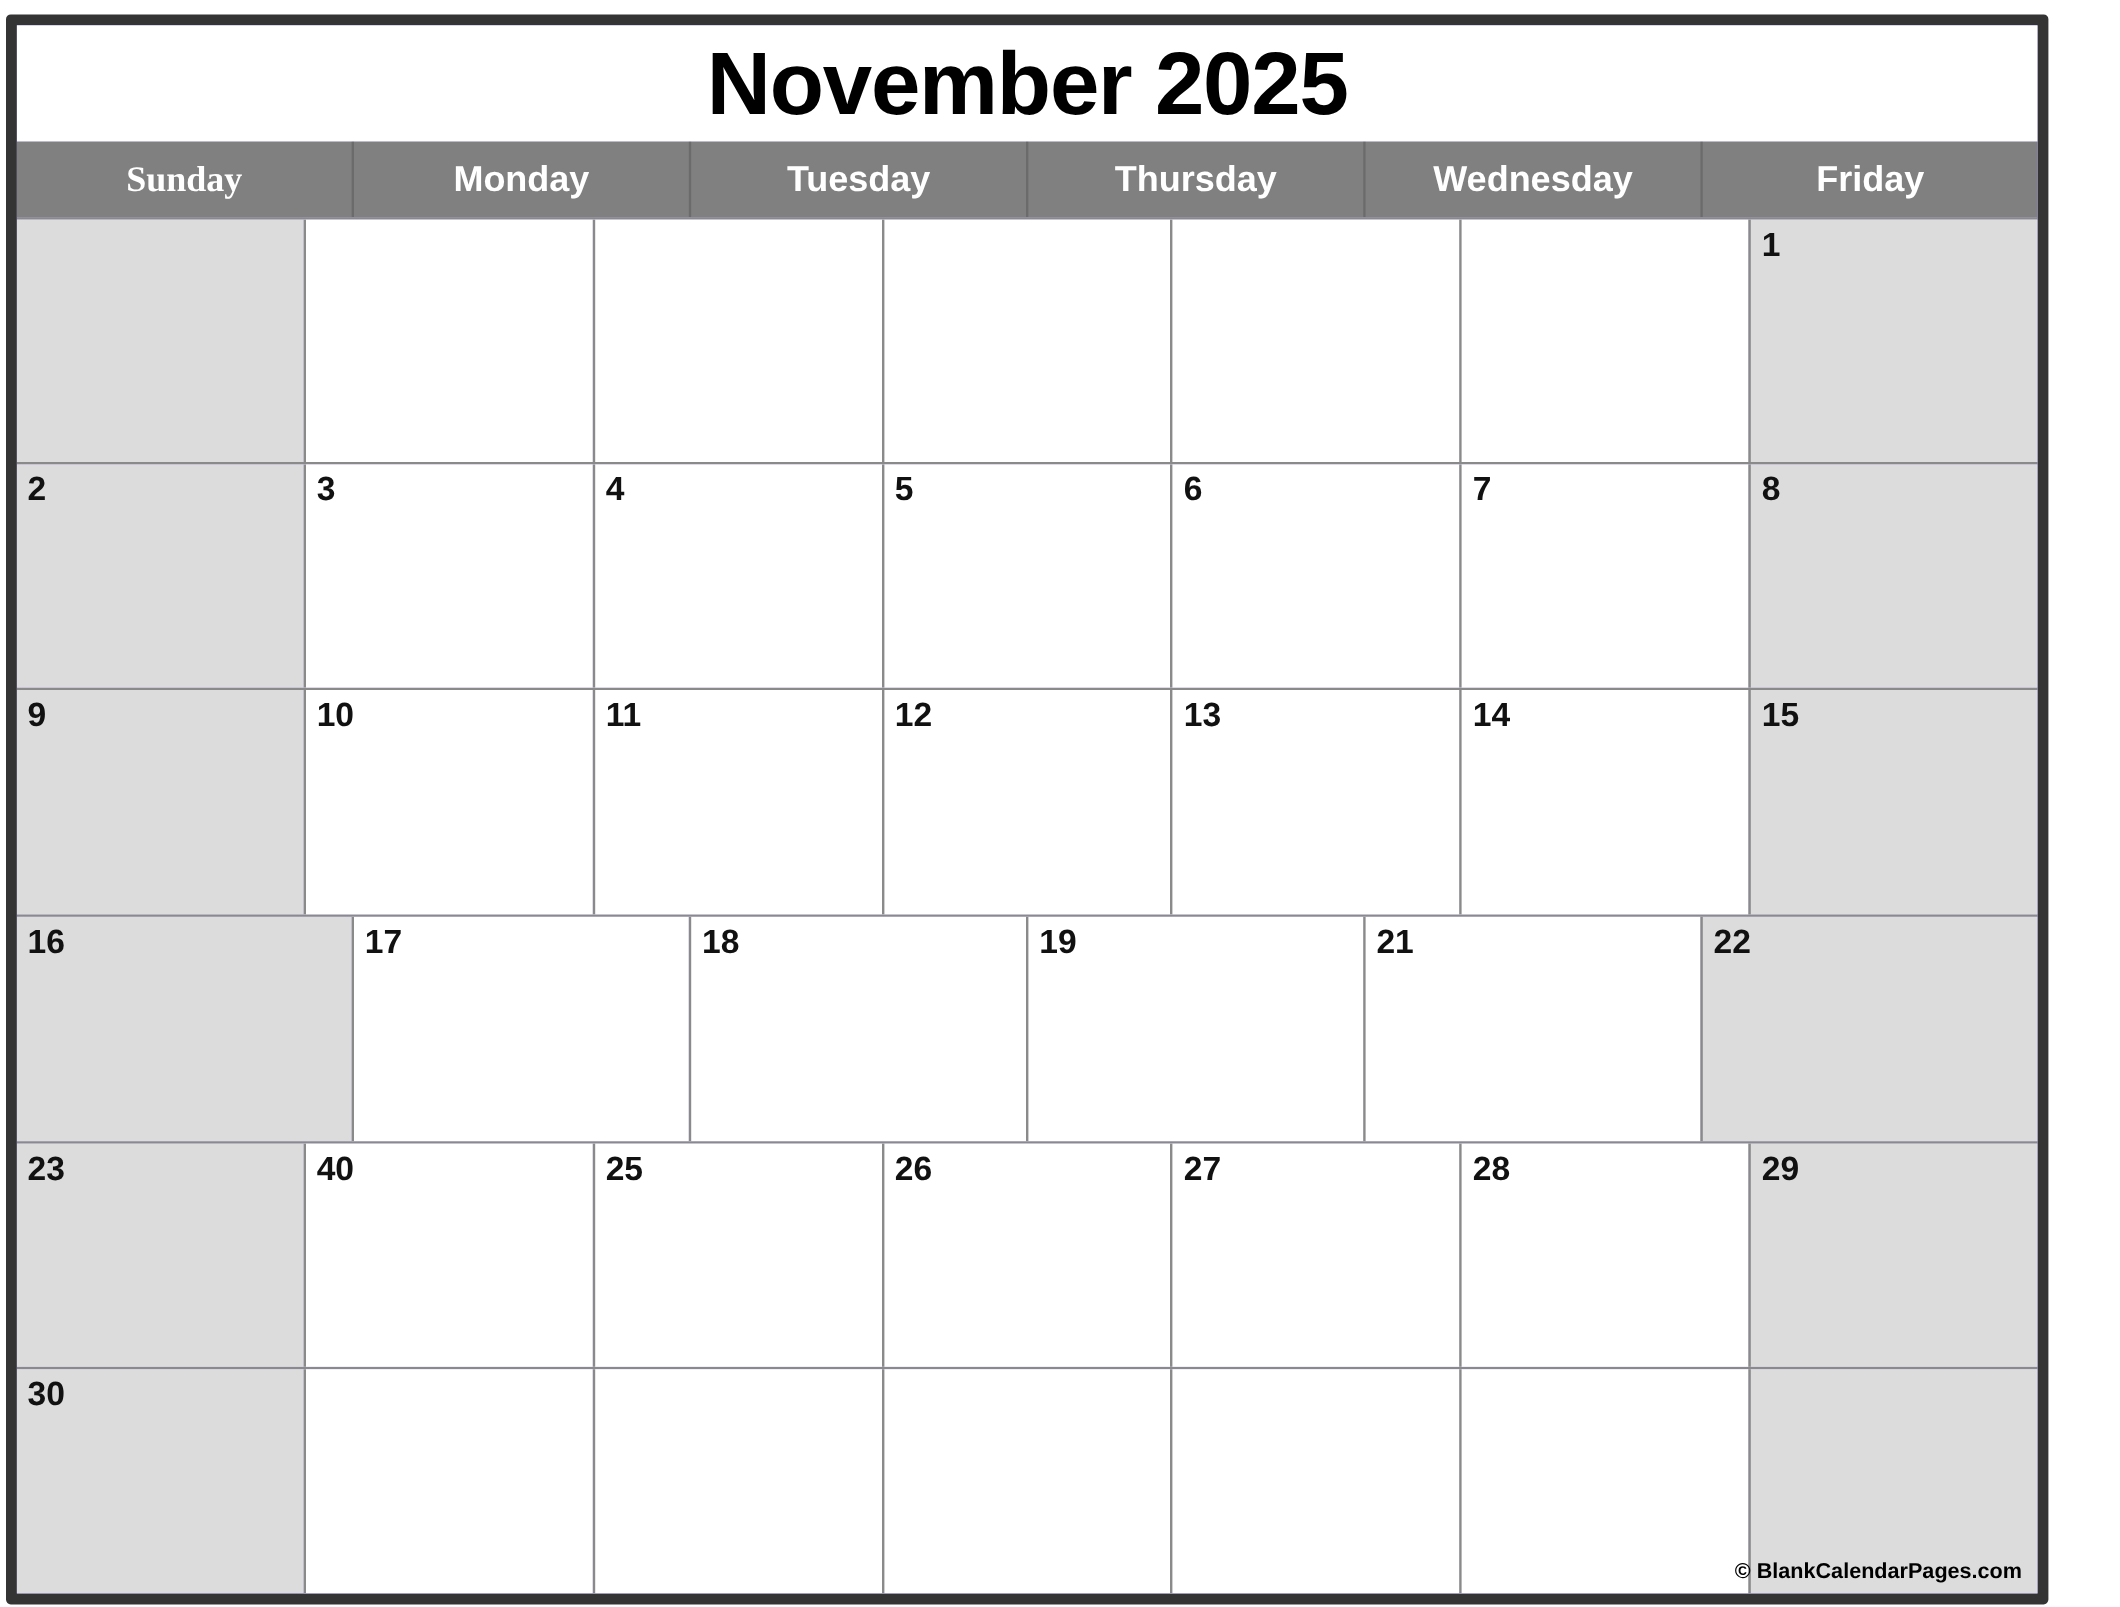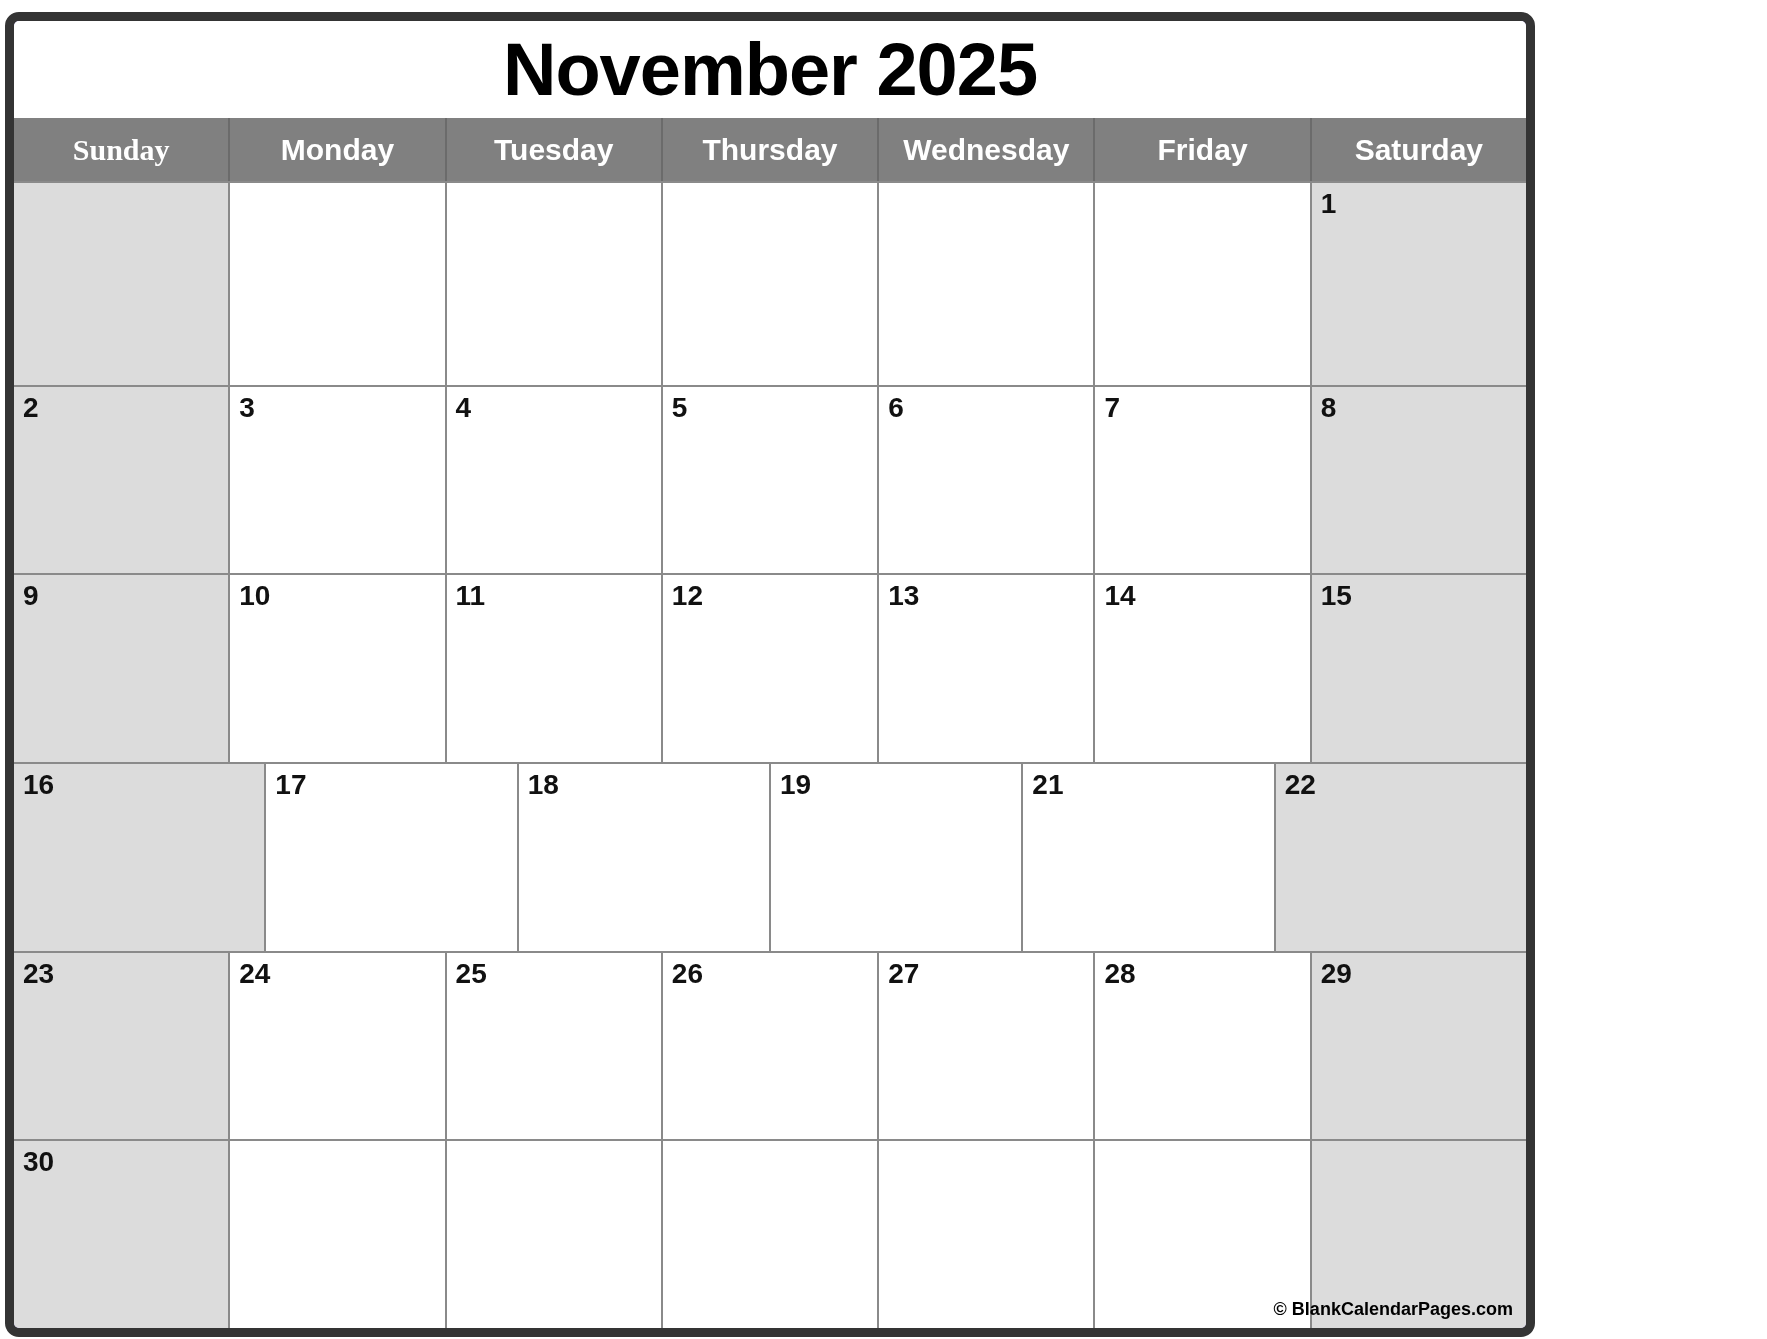--- a/index.html
+++ b/index.html
@@ -5,23 +5,23 @@
   * { box-sizing: border-box; margin: 0; padding: 0; }
   html, body {
     width: 1767px; height: 1339px;
     background: #ffffff;
     font-family: "Liberation Sans", sans-serif;
     overflow: hidden;
   }
   .calendar {
     position: absolute;
     left: 5px; top: 12px;
-    width: 1530px; height: 1325px;
+    width: 1702px; height: 1325px;
     border: 9px solid var(--border, #343434);
-    border-radius: 14px;
+    border-radius: 4px;
     overflow: hidden;
     background: #c4b5fd;
     display: flex;
     flex-direction: column;
   }
   .title-band {
     flex: 0 0 97px;
     display: flex;
     align-items: center;
     justify-content: center;
@@ -91,21 +91,20 @@
     <div class="title">November 2025</div>
   </div>
 
   <div class="weekday-row">
     <div class="weekday-cell">Sunday</div>
     <div class="weekday-cell">Monday</div>
     <div class="weekday-cell">Tuesday</div>
     <div class="weekday-cell">Thursday</div>
     <div class="weekday-cell">Wednesday</div>
     <div class="weekday-cell">Friday</div>
-    <div class="weekday-cell">Saturday</div>
   </div>
 
   <div class="weeks">
 
     <div class="week-row first">
       <div class="day-cell weekend"></div>
       <div class="day-cell"></div>
       <div class="day-cell"></div>
       <div class="day-cell"></div>
       <div class="day-cell"></div>
@@ -137,21 +136,21 @@
       <div class="day-cell weekend">16</div>
       <div class="day-cell">17</div>
       <div class="day-cell">18</div>
       <div class="day-cell">19</div>
       <div class="day-cell">21</div>
       <div class="day-cell weekend">22</div>
     </div>
 
     <div class="week-row">
       <div class="day-cell weekend">23</div>
-      <div class="day-cell">24</div>
+      <div class="day-cell">40</div>
       <div class="day-cell">25</div>
       <div class="day-cell">26</div>
       <div class="day-cell">27</div>
       <div class="day-cell">28</div>
       <div class="day-cell weekend">29</div>
     </div>
 
     <div class="week-row">
       <div class="day-cell weekend">30</div>
       <div class="day-cell"></div>

